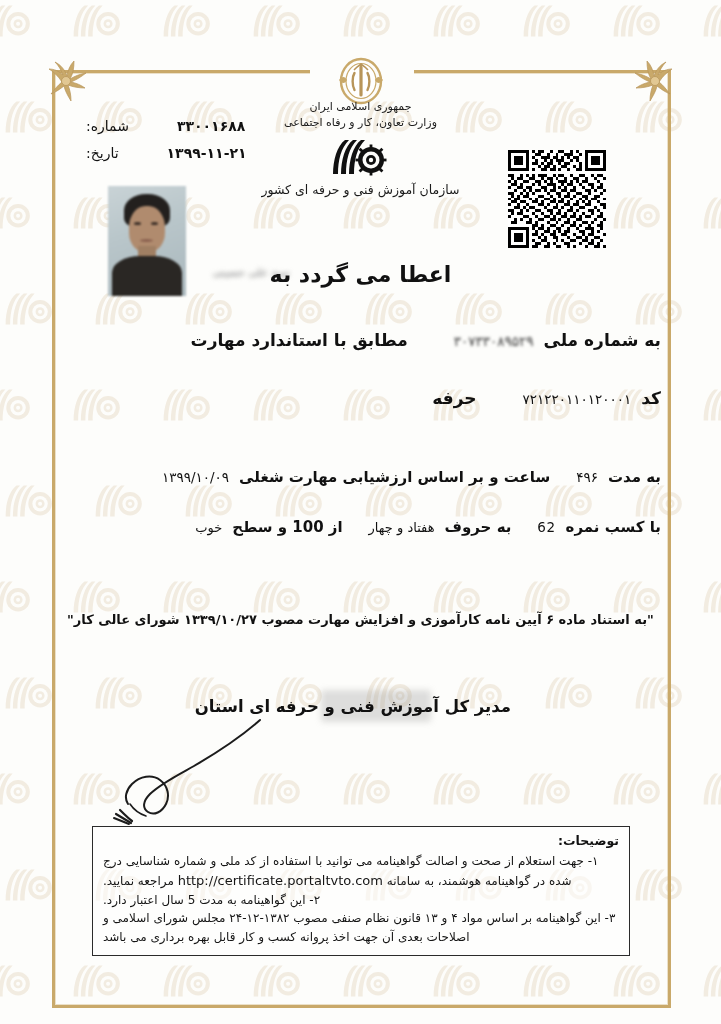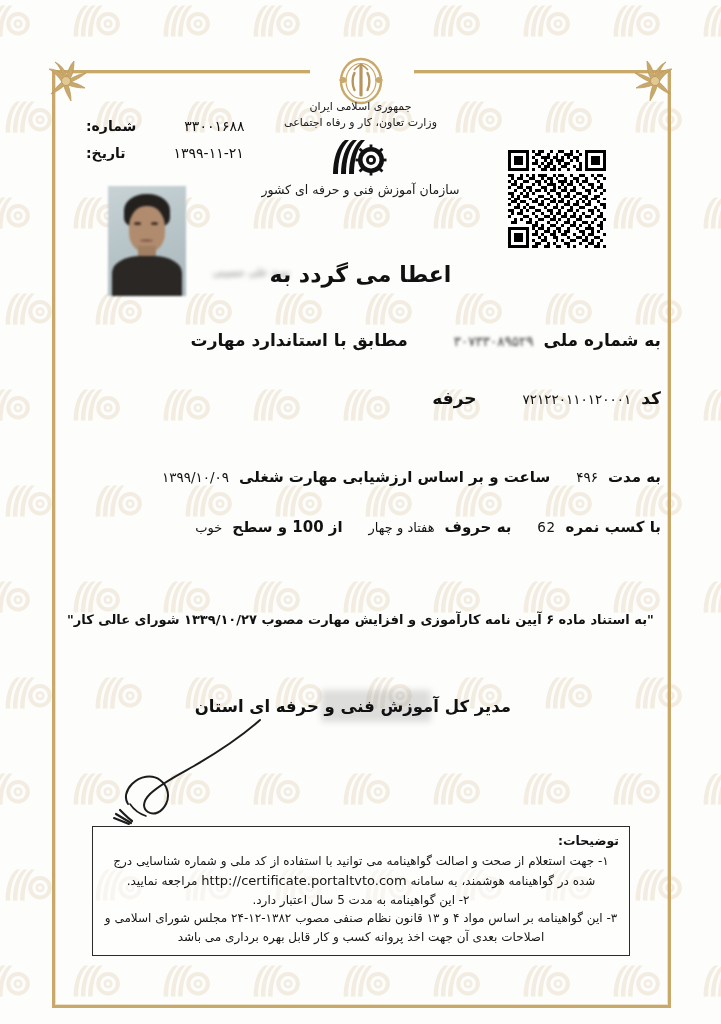--- a/index.html
+++ b/index.html
@@ -144,22 +144,22 @@
     text-align: left;
     direction: rtl;
   }
   .meta-row {
     font-size: 14px;
     font-weight: bold;
     margin-bottom: 11px;
     white-space: nowrap;
     text-align: left;
   }
-  .meta-row .mlabel { font-weight: bold; }
-  .meta-row .mval { font-weight: normal; padding-left: 48px; }
+  .meta-row .mlabel { font-weight: normal; }
+  .meta-row .mval { font-weight: bold; padding-left: 48px; }
 
   
   #photo {
     position: absolute;
     left: 108px;
     top: 186px;
     width: 78px;
     height: 110px;
     background: linear-gradient(160deg,#c9d3d6 0%,#b9c6ca 40%,#aab8bd 100%);
     overflow: hidden;
@@ -353,21 +353,21 @@
   }
   #notes-title {
     font-size: 12.5px;
     font-weight: bold;
     text-align: right;
     margin-bottom: 4px;
   }
   .note-item {
     font-size: 12px;
     line-height: 1.55;
-    text-align: center;
+    text-align: left;
     color: #151515;
   }
   .note-url {
     direction: ltr;
     unicode-bidi: embed;
     display: inline-block;
     font-size: 13px;
   }
 </style>
 </head>

